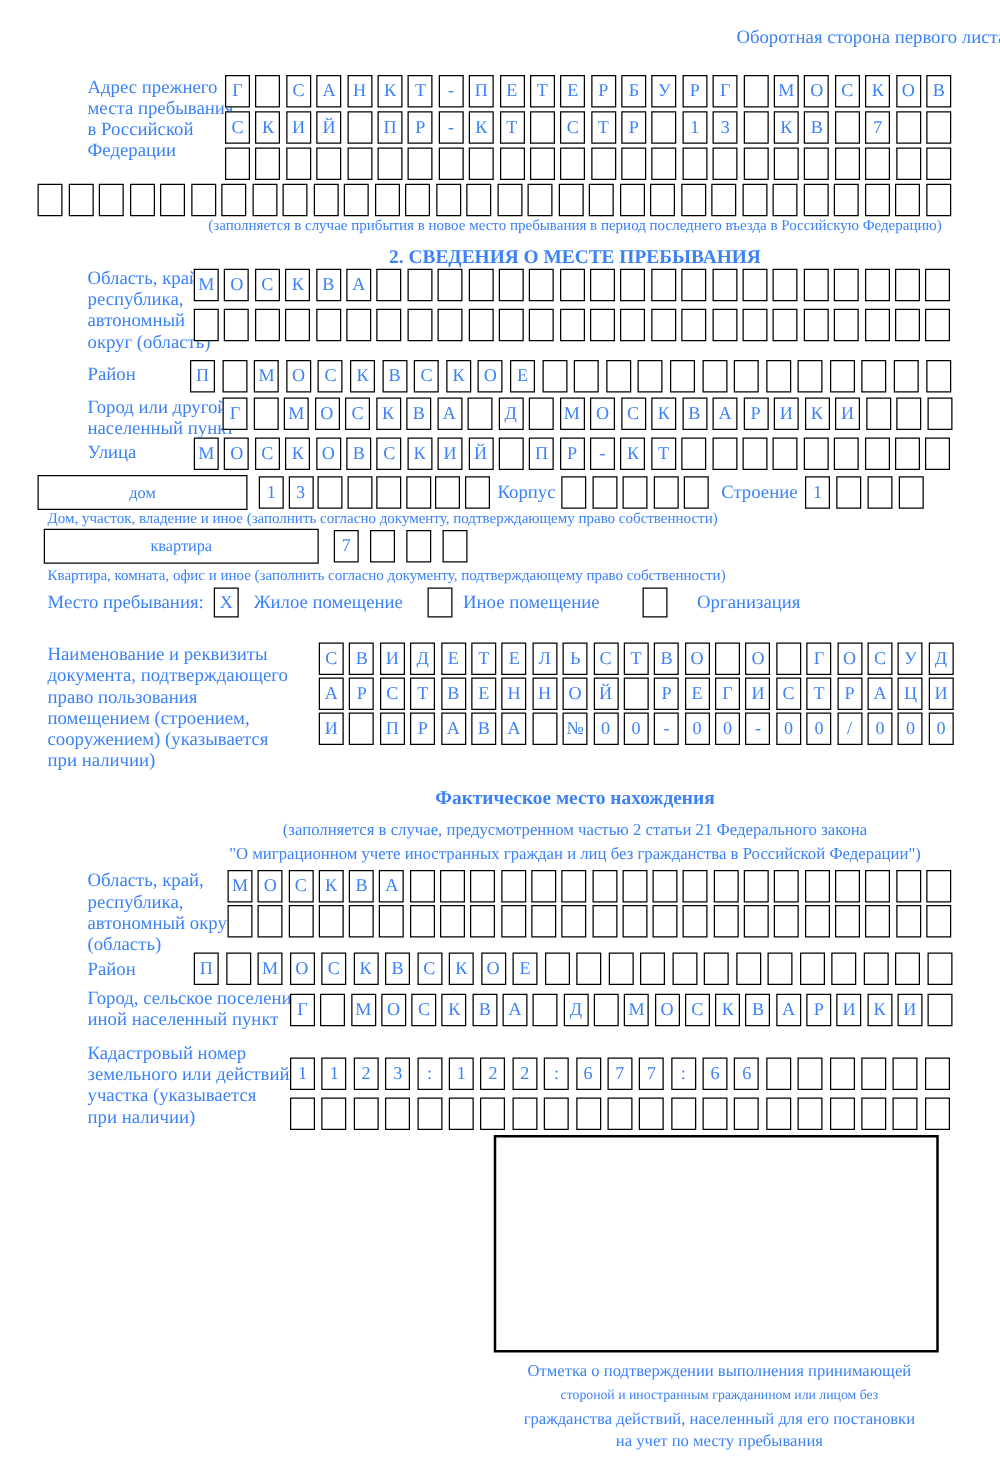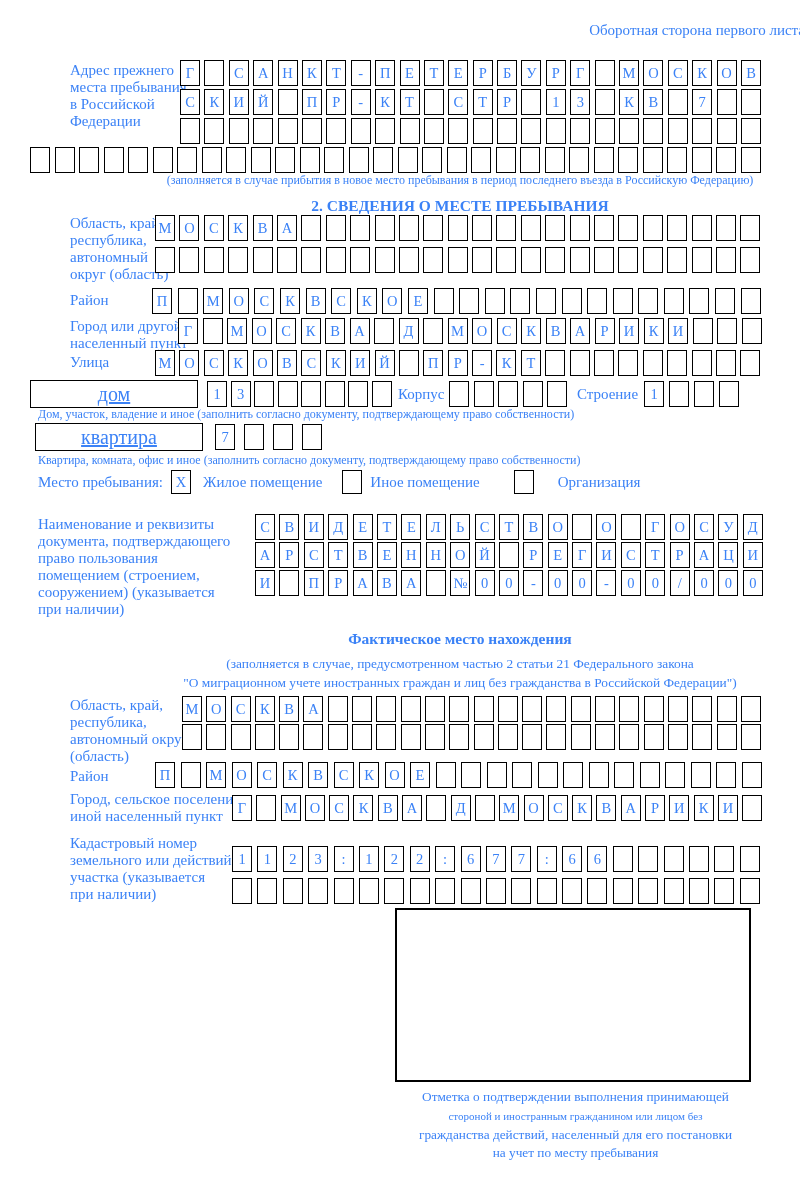--- a/index.html
+++ b/index.html
@@ -9,21 +9,21 @@
   .grid{position:absolute;display:flex;}
   .cell{flex:0 0 auto;width:20px;height:26px;border:1.8px solid #000;margin-right:var(--mr,4.4px);
         display:flex;align-items:center;justify-content:center;font-size:14.5px;line-height:1;
         box-sizing:border-box;background:#fff;}
   .label{font-size:15px;line-height:20px;}
   .lines div{font-size:15px;}
   .cap{font-size:12px;}
   .center{text-align:center;width:100%;}
   .bold{font-weight:bold;}
   .widebox{border:1.8px solid #000;height:28px;display:flex;align-items:center;justify-content:center;
-           font-size:20px;box-sizing:border-box;background:#fff;text-decoration:underline;}
+           font-size:13px;box-sizing:border-box;background:#fff;}
   .cbox{flex:0 0 auto;width:20px;height:24px;border:1.8px solid #000;display:inline-flex;align-items:center;
         justify-content:center;font-size:14.5px;box-sizing:border-box;background:#fff;}
   .row{display:flex;align-items:center;}
   .stampbox{border:2px solid #000;box-sizing:border-box;background:#fff;}
 </style>
 </head>
 <body>
 
 <div id="page">
 
@@ -322,21 +322,21 @@
     <span class="row" style="margin-left:6px;--mr:5px;">
         <span class="cell">1</span>
         <span class="cell"></span>
         <span class="cell"></span>
         <span class="cell"></span>
       </span>
   </div>
   <div class="abs cap" style="left:38px;top:407px;">Дом, участок, владение и иное (заполнить согласно документу, подтверждающему право собственности)</div>
 
   <div class="abs row" style="left:35px;top:423px;">
-    <span class="widebox" style="width:168px;">квартира</span>
+    <span class="widebox" style="width:220px;">квартира</span>
     <span class="row" style="margin-left:12px;--mr:9px;">
         <span class="cell">7</span>
         <span class="cell"></span>
         <span class="cell"></span>
         <span class="cell"></span>
       </span>
   </div>
   <div class="abs cap" style="left:38px;top:453px;">Квартира, комната, офис и иное (заполнить согласно документу, подтверждающему право собственности)</div>
 
   <div class="abs row" style="left:38px;top:470px;">

